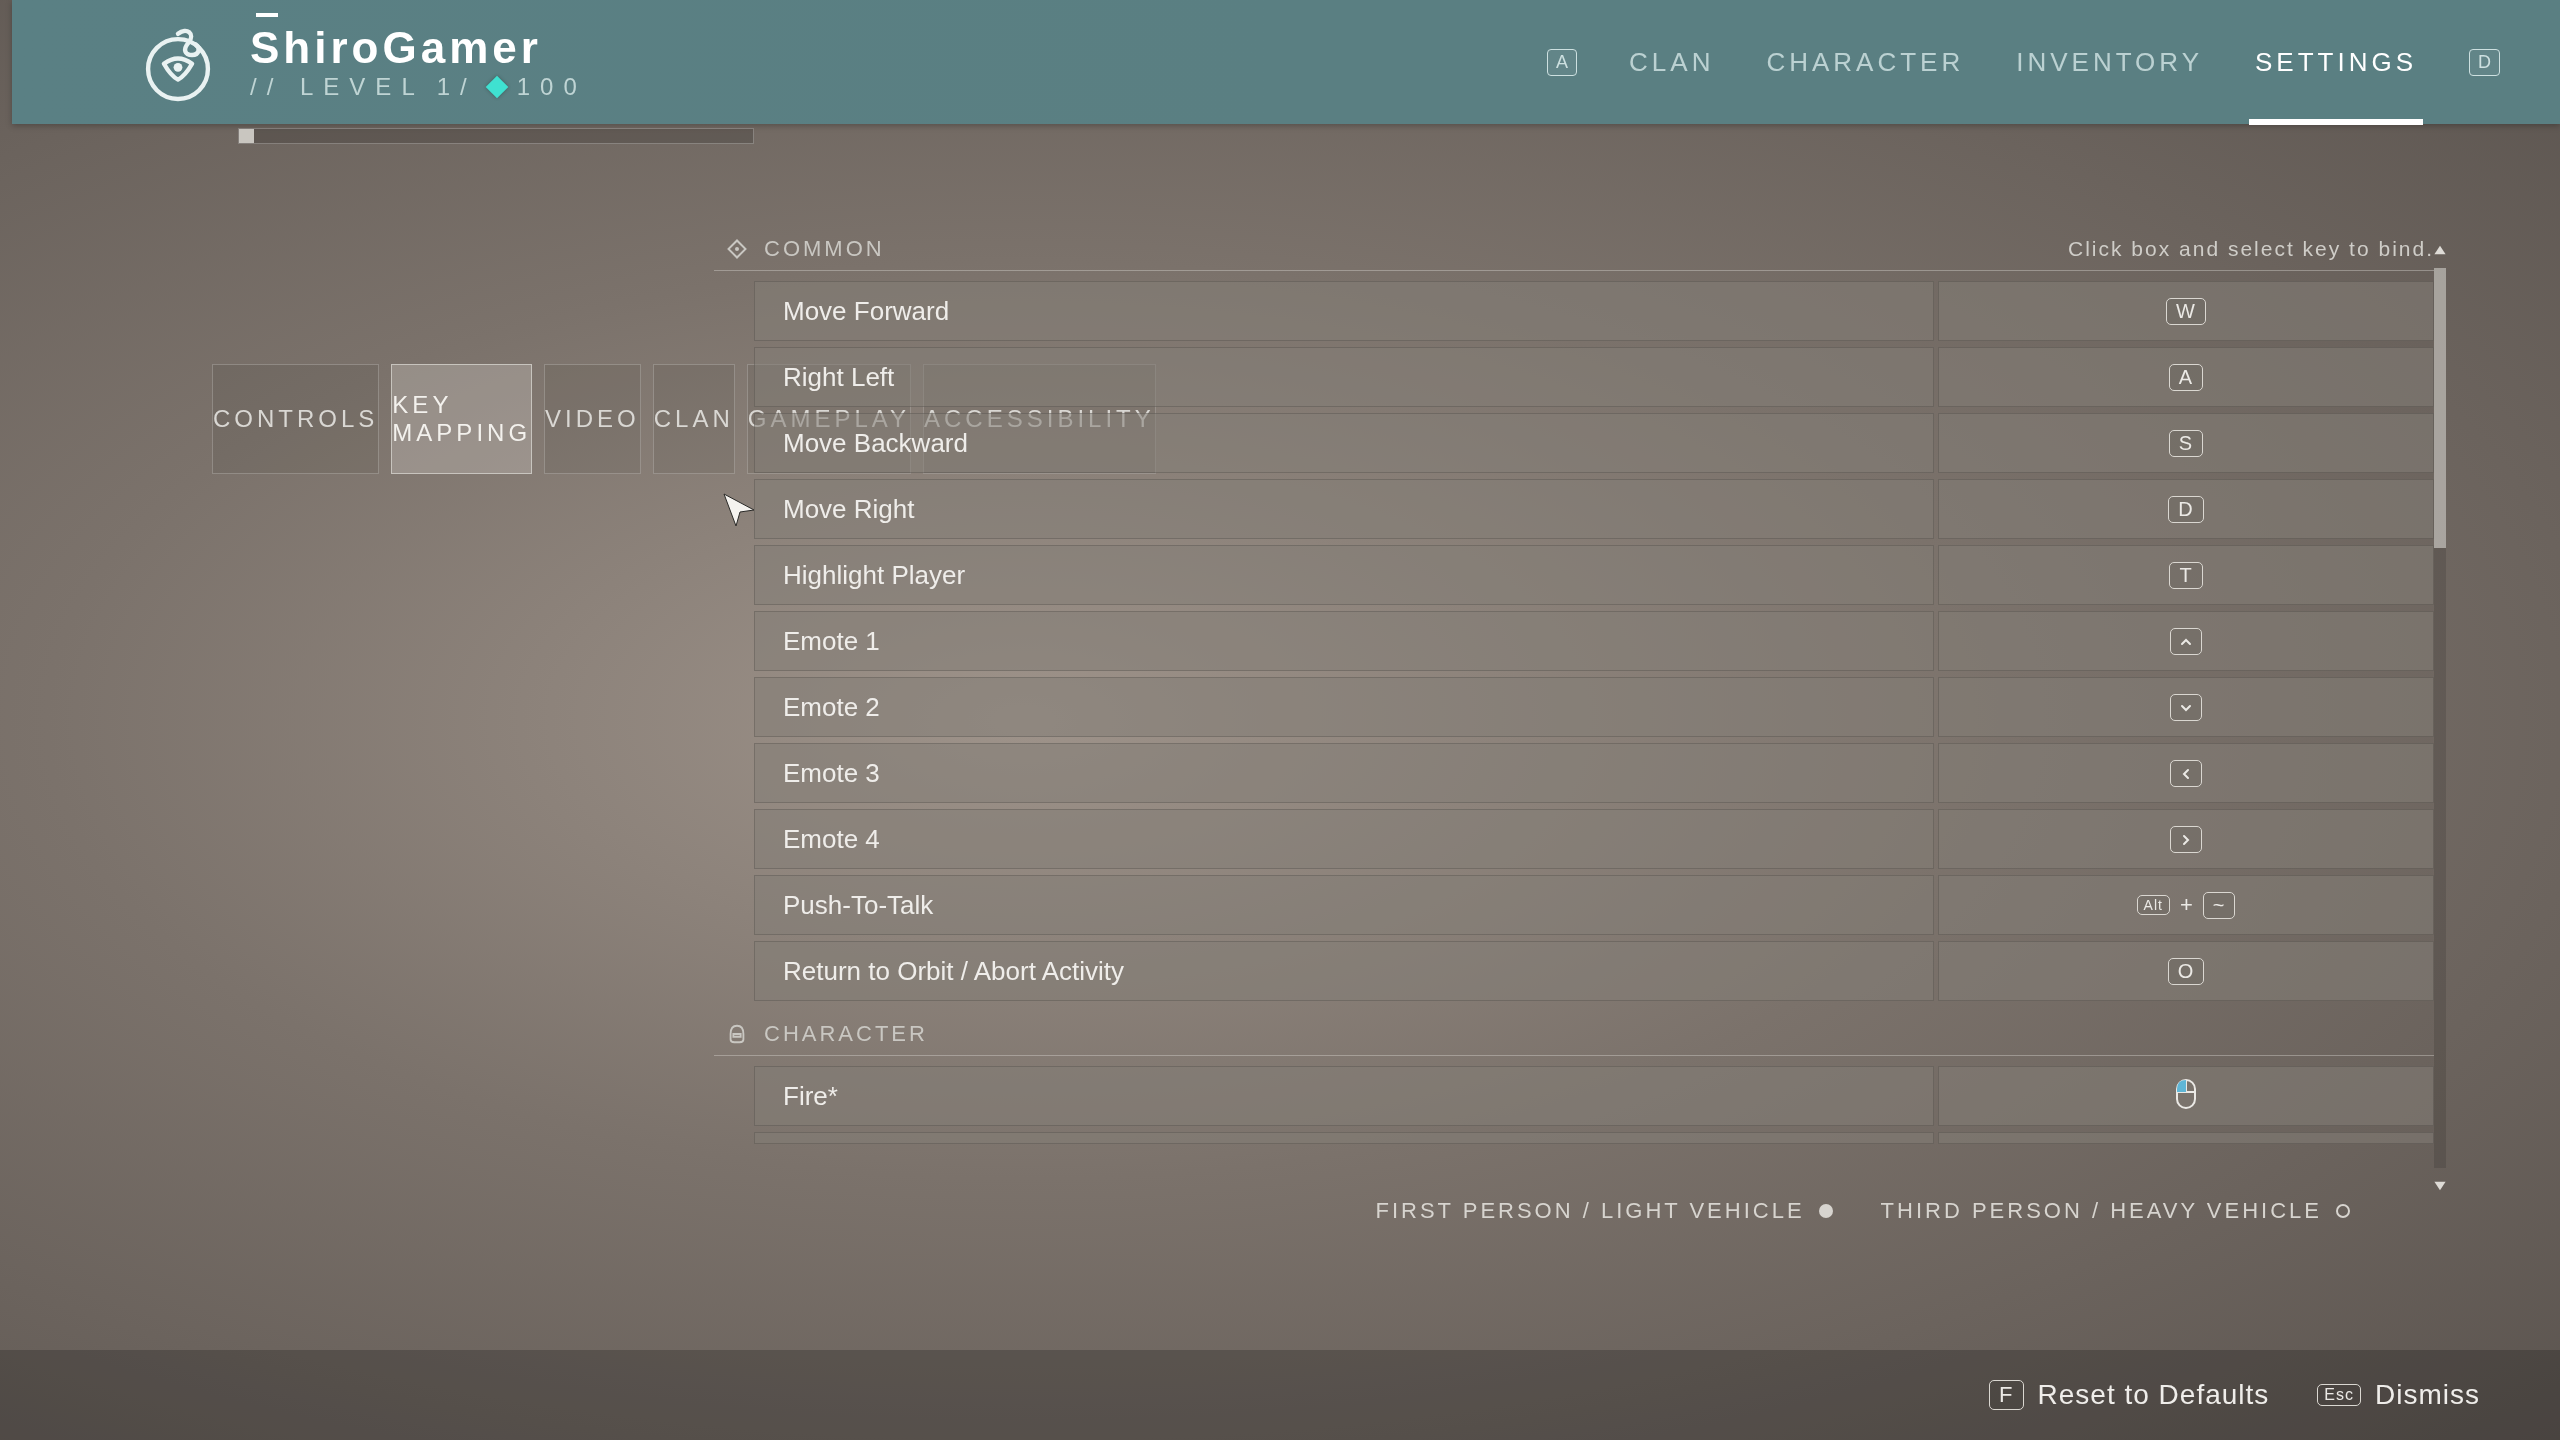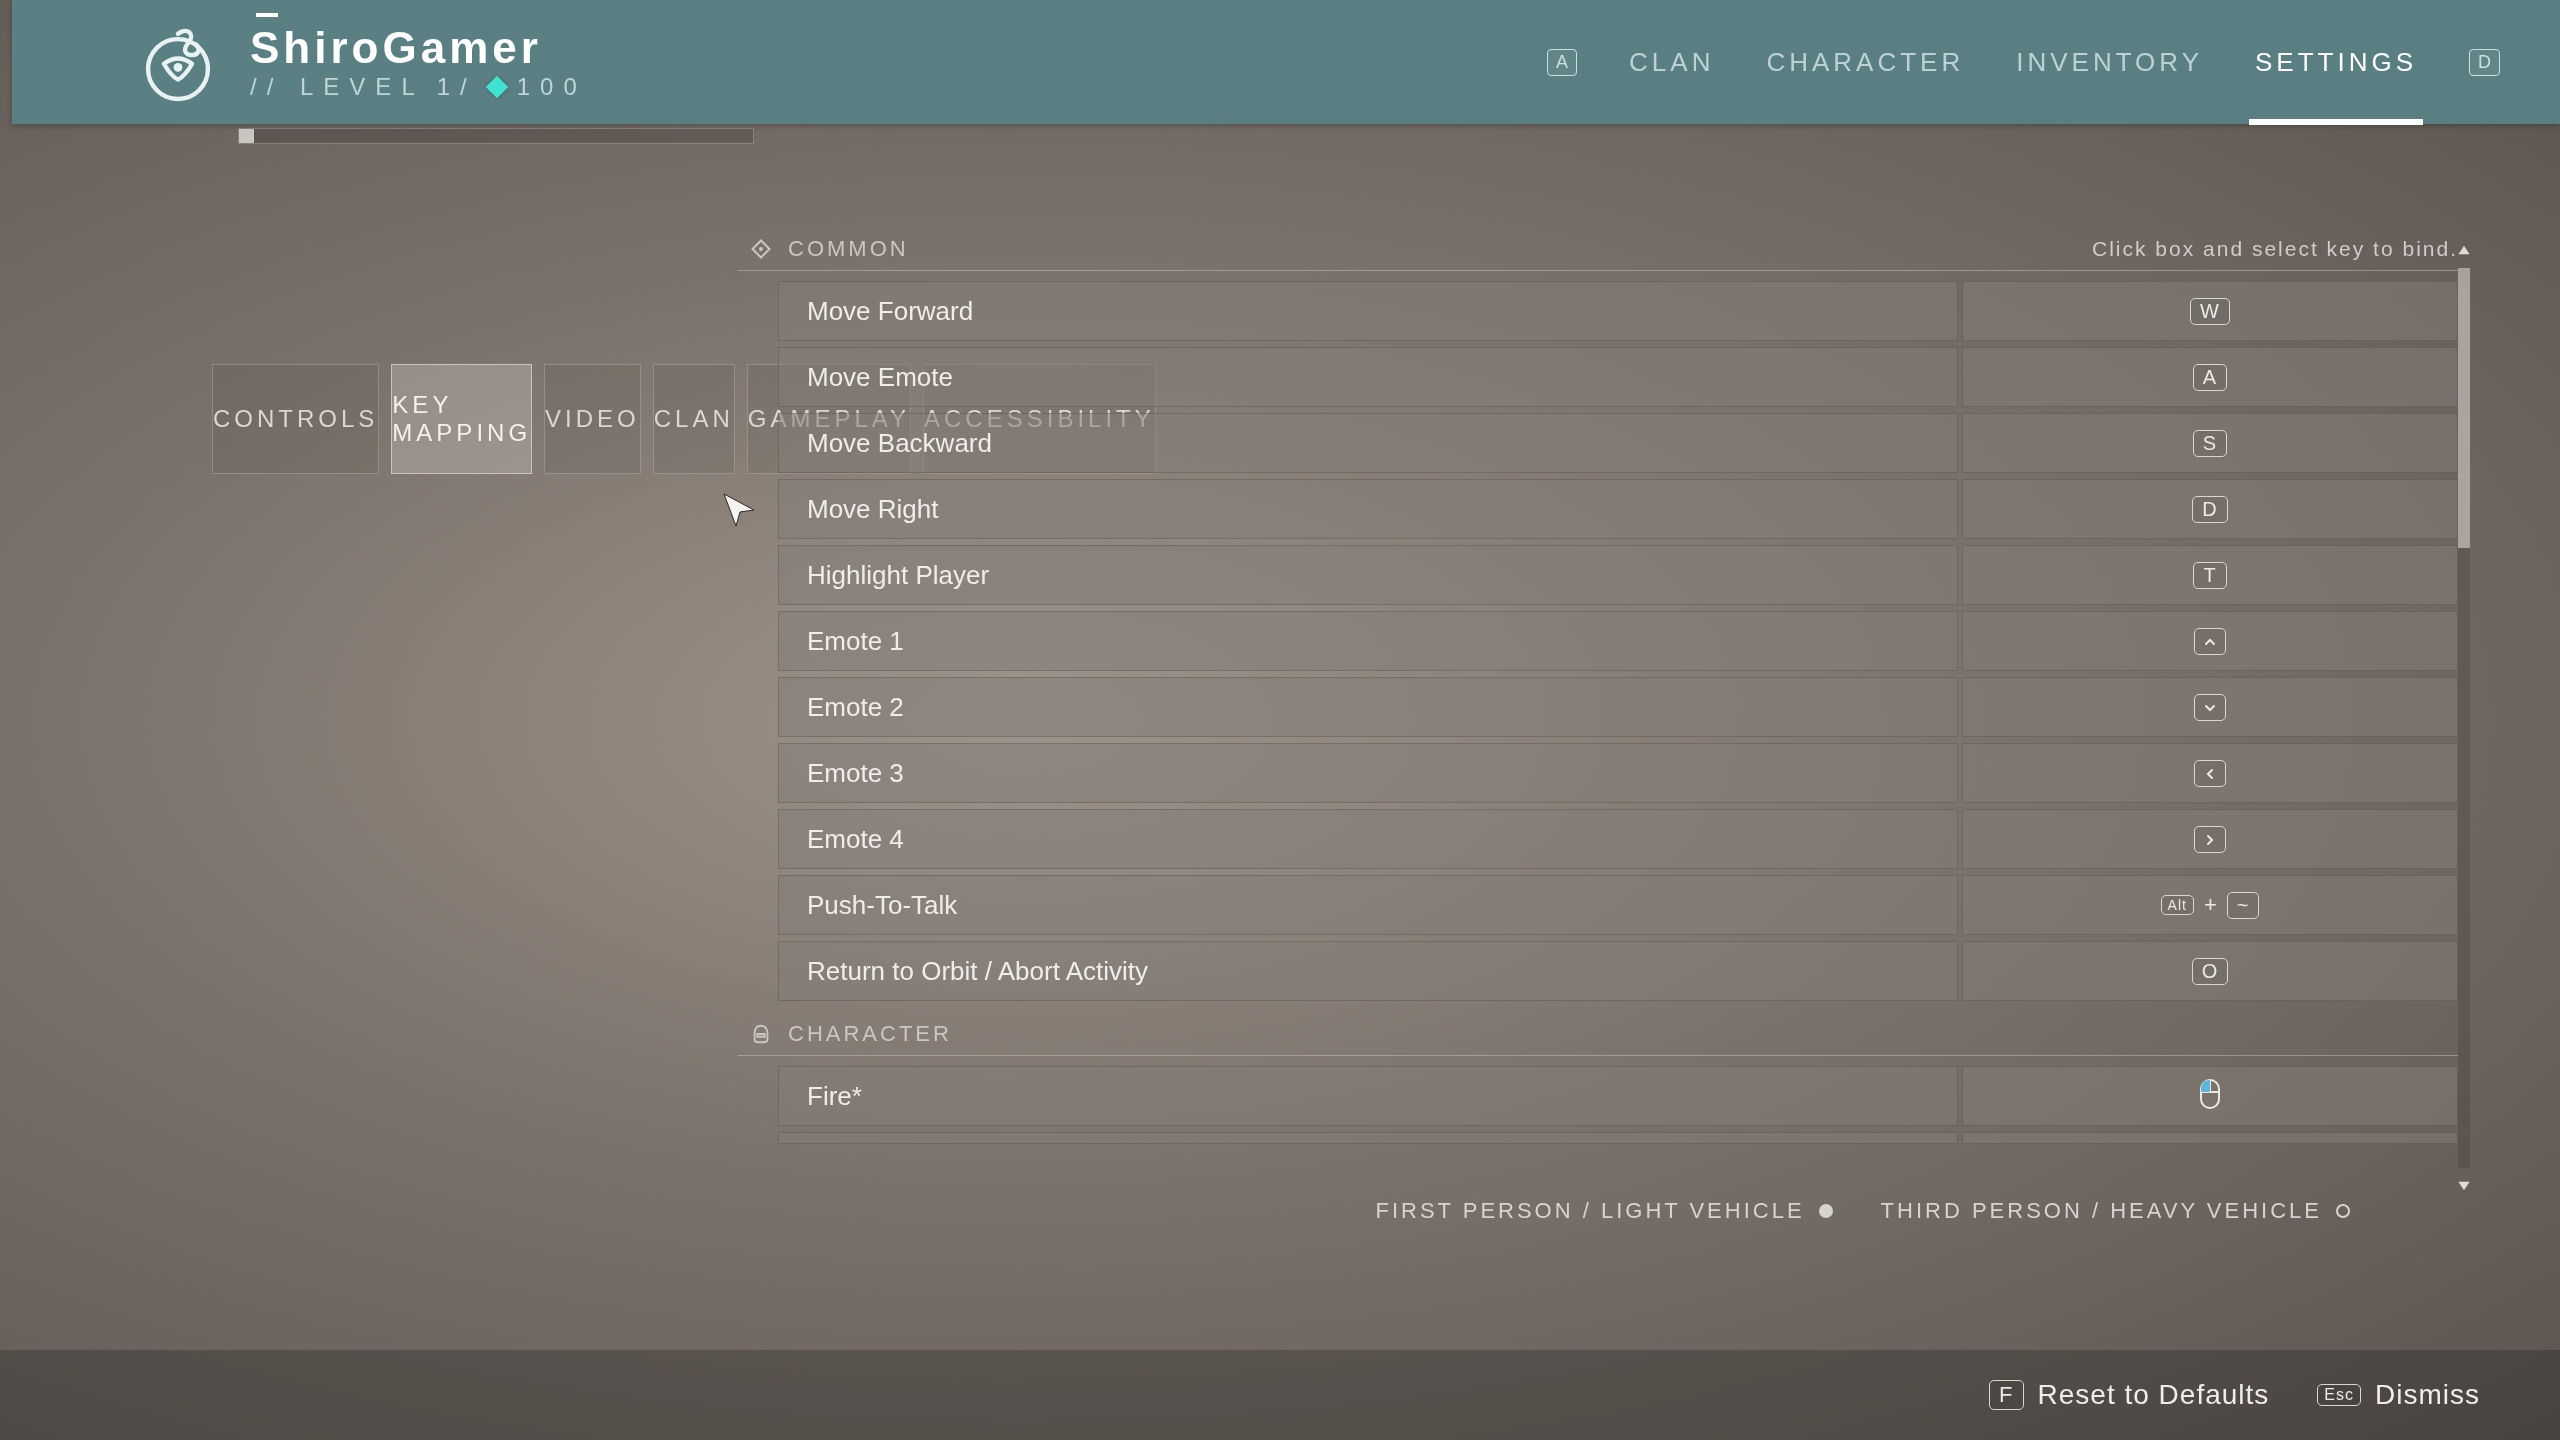--- a/index.html
+++ b/index.html
@@ -41,21 +41,21 @@
 .sidebar { position:absolute; left:212px; top:364px; width:354px; display:flex; gap:12px; }
 .sidebar-item {
   height:110px; border:1px solid rgba(200,198,194,0.35); display:flex; align-items:center; justify-content:center;
   font-size:24px; letter-spacing:4px; color:#d9d7d3; cursor:pointer; background:rgba(60,55,50,0.1);
 }
 .sidebar-item.active {
   background:rgba(200,195,188,0.35); border-color:rgba(220,218,212,0.7); color:#f3f1ed;
 }
 
 
-.content { position:absolute; left:738px; top:236px; width:1720px; bottom:240px; }
+.content { position:absolute; left:714px; top:236px; width:1720px; bottom:240px; }
 .section-header { display:flex; align-items:center; gap:14px; color:#c9c7c2; font-size:22px; letter-spacing:3px; margin-bottom:8px; padding-left:10px; }
 .section-header .icon { width:26px; height:26px; display:flex; align-items:center; justify-content:center; }
 .section-header .hint { margin-left:auto; font-size:21px; letter-spacing:2px; color:#cfcdc8; }
 .section-rule { height:1px; background:rgba(220,218,212,0.4); margin-bottom:10px; }
 
 .rows { display:flex; flex-direction:column; gap:6px; padding-left:40px; }
 .bind-row { display:flex; height:60px; gap:4px; }
 .bind-label { flex:0 0 1180px; background:rgba(132,126,119,0.55); display:flex; align-items:center; padding:0 28px; font-size:26px; color:#efedea; border:1px solid rgba(0,0,0,0.15); }
 .bind-key { flex:1; background:rgba(132,126,119,0.55); display:flex; align-items:center; justify-content:center; border:1px solid rgba(0,0,0,0.15); cursor:pointer; }
 .keycap {
@@ -169,21 +169,21 @@
     <div class="section-rule"></div>
     <div class="rows">
 
       <div class="bind-row">
         <div class="bind-label">Move Forward</div>
         <div class="bind-key">
             <span class="keycap">W</span>
           </div>
       </div>
       <div class="bind-row">
-        <div class="bind-label">Move Emote</div>
+        <div class="bind-label">Right Left</div>
         <div class="bind-key">
             <span class="keycap">A</span>
           </div>
       </div>
       <div class="bind-row">
         <div class="bind-label">Move Backward</div>
         <div class="bind-key">
             <span class="keycap">S</span>
           </div>
       </div>

